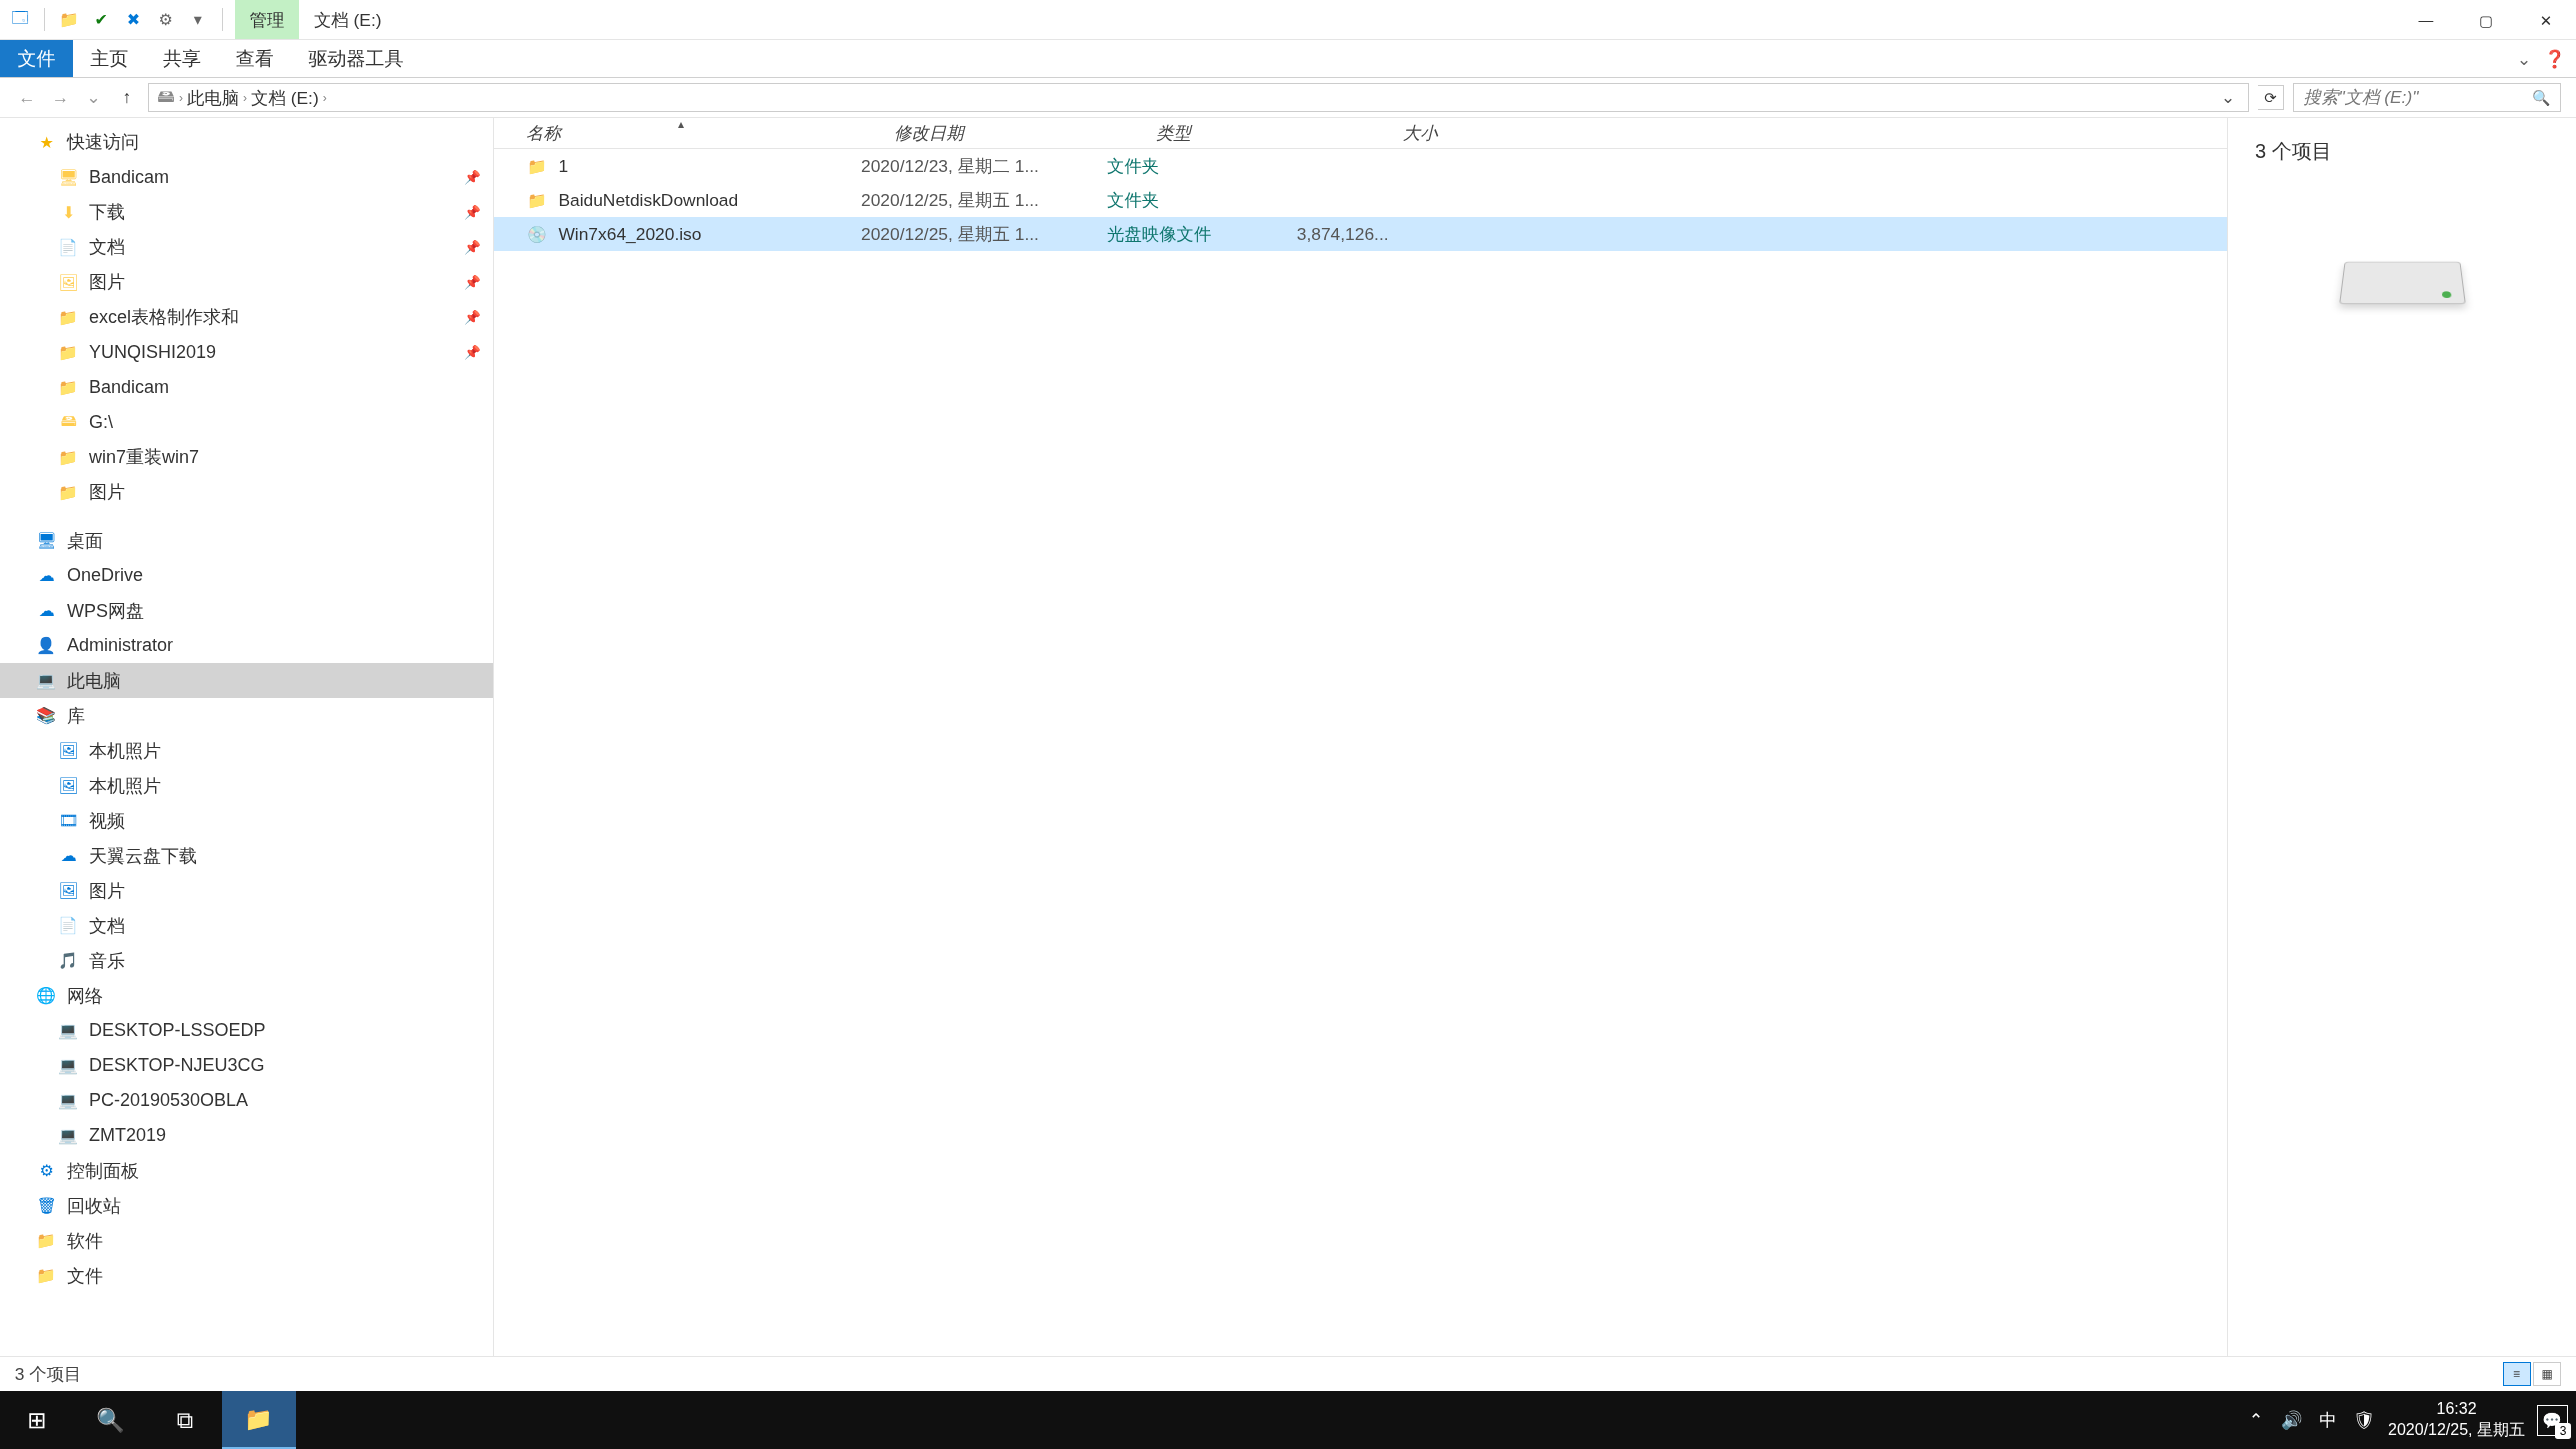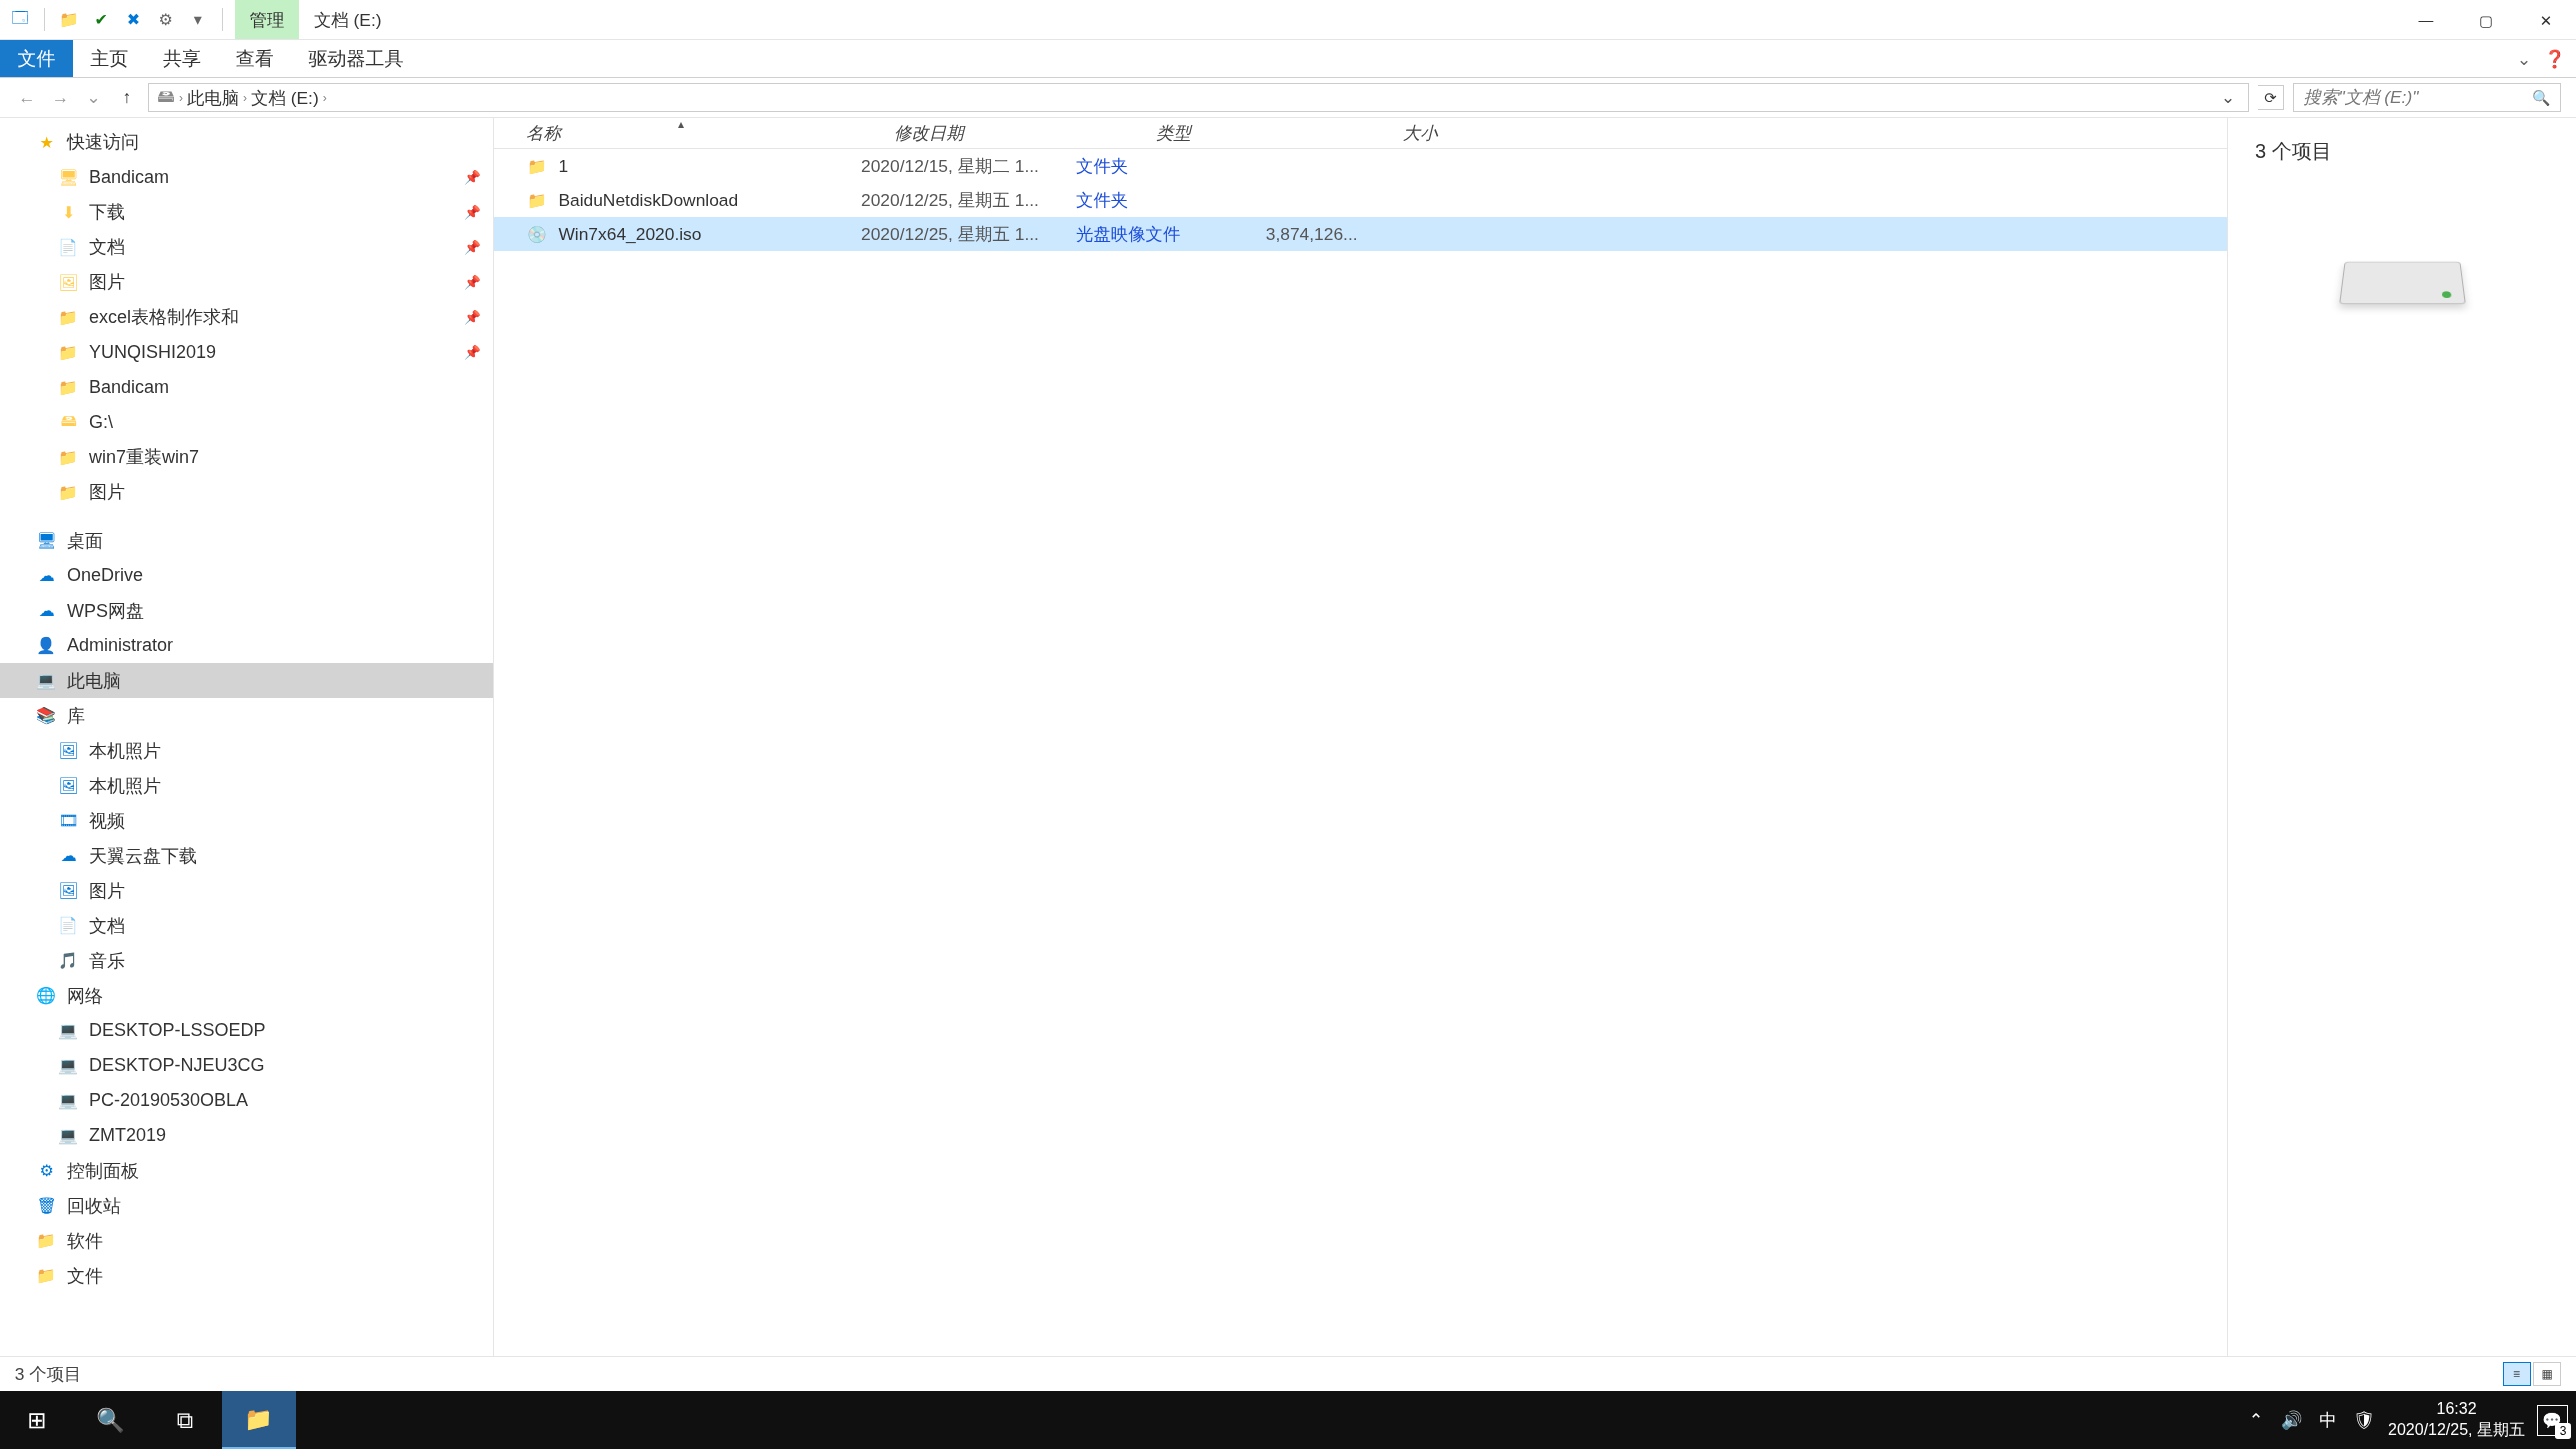--- a/index.html
+++ b/index.html
@@ -52,21 +52,21 @@
 .col.name { width:368px; }
 .col.date { width:215px; }
 .col.type { width:181px;margin-left:47px; }
 .col.size { width:114px; justify-content:flex-end; padding-right:13.4px; }
 .sort-ind { position:absolute; left:184px; top:-1.3px; font-size:12px; color:#555; }
 .row { height:34px; display:flex; align-items:center; padding-left:32px; font-size:17.4px; color:#333; }
 .row.selected { background:#cce8ff; }
 .row .ticon { width:23px; height:23px; display:flex; align-items:center; justify-content:center; margin-right:9.4px; font-size:16px; }
 .row .cname { width:335px; display:flex; align-items:center; }
 .row .cdate { width:215px; color:#555; }
-.row .ctype { width:181px; color:#1d4ed8; }
+.row .ctype { width:181px; color:#0f766e;margin-left:31px; }
 .row .csize { width:114px; text-align:right; padding-right:13.4px; color:#555; }
 
 .preview { width:349px; border-left:0.7px solid #e5e5e5; padding:20px 27px; font-size:20px; color:#333; display:flex; flex-direction:column; align-items:center; }
 .preview .pv-count { align-self:flex-start; margin-bottom:87px; }
 .drive-shape { width:121px; height:60px; background:#e8e8e8; border:0.7px solid #b0b0b0; border-radius:4px; transform:perspective(470px) rotateX(45deg); position:relative; box-shadow:0 5.4px 8px rgba(0,0,0,0.15); }
 .drive-shape::after { content:''; position:absolute; right:12px; bottom:6.7px; width:9.4px; height:9.4px; background:#4caf50; border-radius:50%; }
 
 
 .statusbar { height:35px; border-top:0.7px solid #e5e5e5; display:flex; align-items:center; padding:0 14.8px; font-size:17.4px; color:#444; }
 .statusbar .viewbtns { margin-left:auto; display:flex; gap:2.7px; }
@@ -307,21 +307,21 @@
         <div class="col date">修改日期</div>
         <div class="col type">类型</div>
         <div class="col size">大小</div>
       </div>
       <div id="rows">
           <div class="row">
             <div class="cname">
               <span class="ticon c-folder">📁</span>
               <span>1</span>
             </div>
-            <div class="cdate">2020/12/15, 星期二 1...</div>
+            <div class="cdate">2020/12/23, 星期二 1...</div>
             <div class="ctype">文件夹</div>
             <div class="csize"></div>
           </div>
           <div class="row">
             <div class="cname">
               <span class="ticon c-folder">📁</span>
               <span>BaiduNetdiskDownload</span>
             </div>
             <div class="cdate">2020/12/25, 星期五 1...</div>
             <div class="ctype">文件夹</div>

